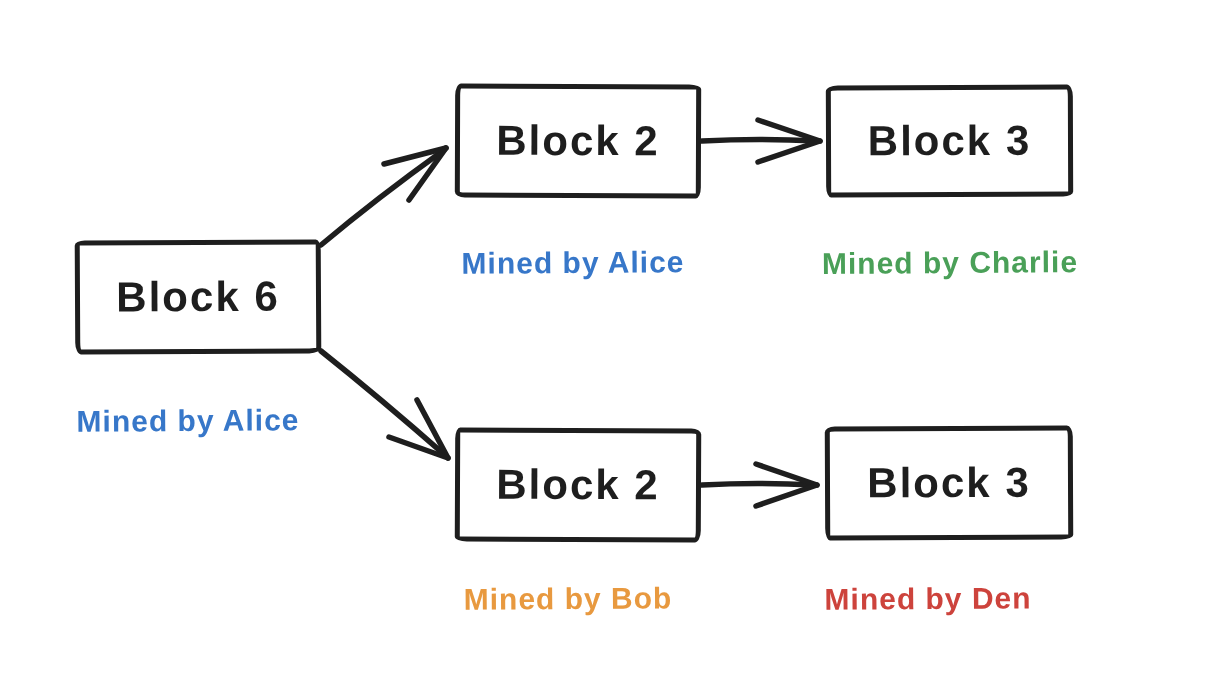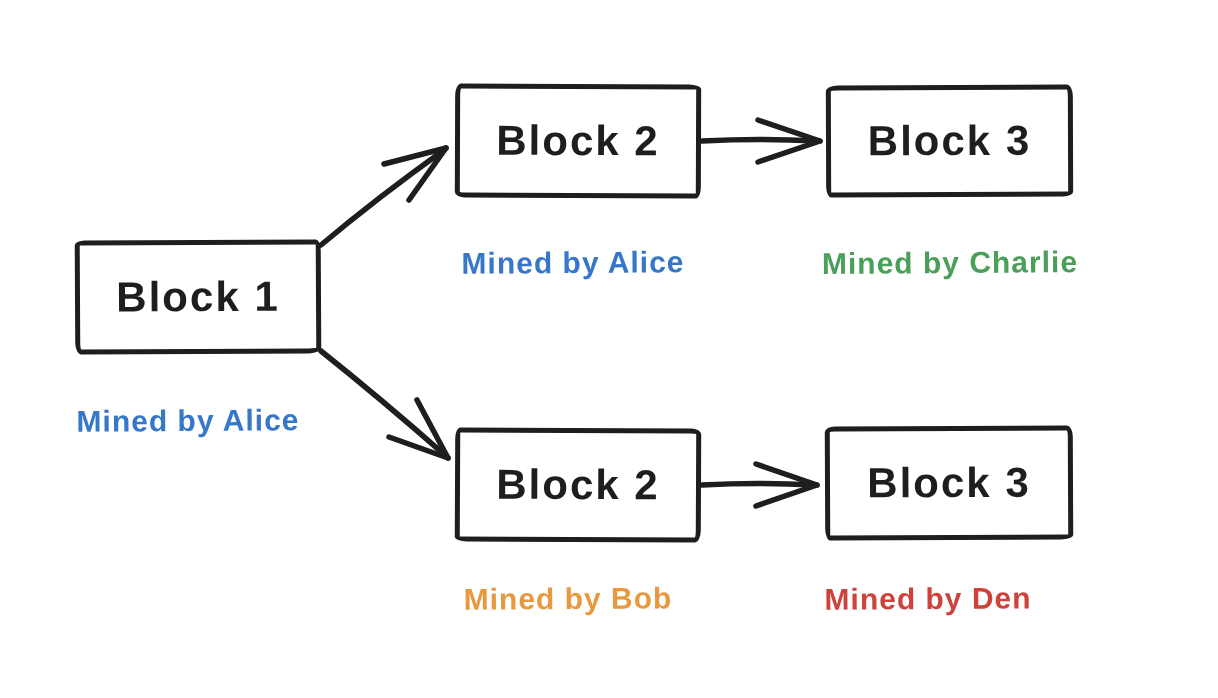--- a/index.html
+++ b/index.html
@@ -84,21 +84,21 @@
     </g>
 
     <g>
       <path d="M 702 485 Q 758 482 814 485"></path>
       <path d="M 817 485 L 756 464"></path>
       <path d="M 817 485 L 756 506"></path>
     </g>
   </svg>
 
   <div class="block-box b1">
-    <span>Block 1</span>
+    <span>Block 6</span>
   </div>
   <div class="miner-label m1" style="color: rgb(55, 119, 201);">Mined by Alice</div>
 
   <div class="block-box b2">
     <span>Block 2</span>
   </div>
   <div class="miner-label m2" style="color: rgb(55, 119, 201);">Mined by Alice</div>
 
   <div class="block-box b3">
     <span>Block 3</span>

